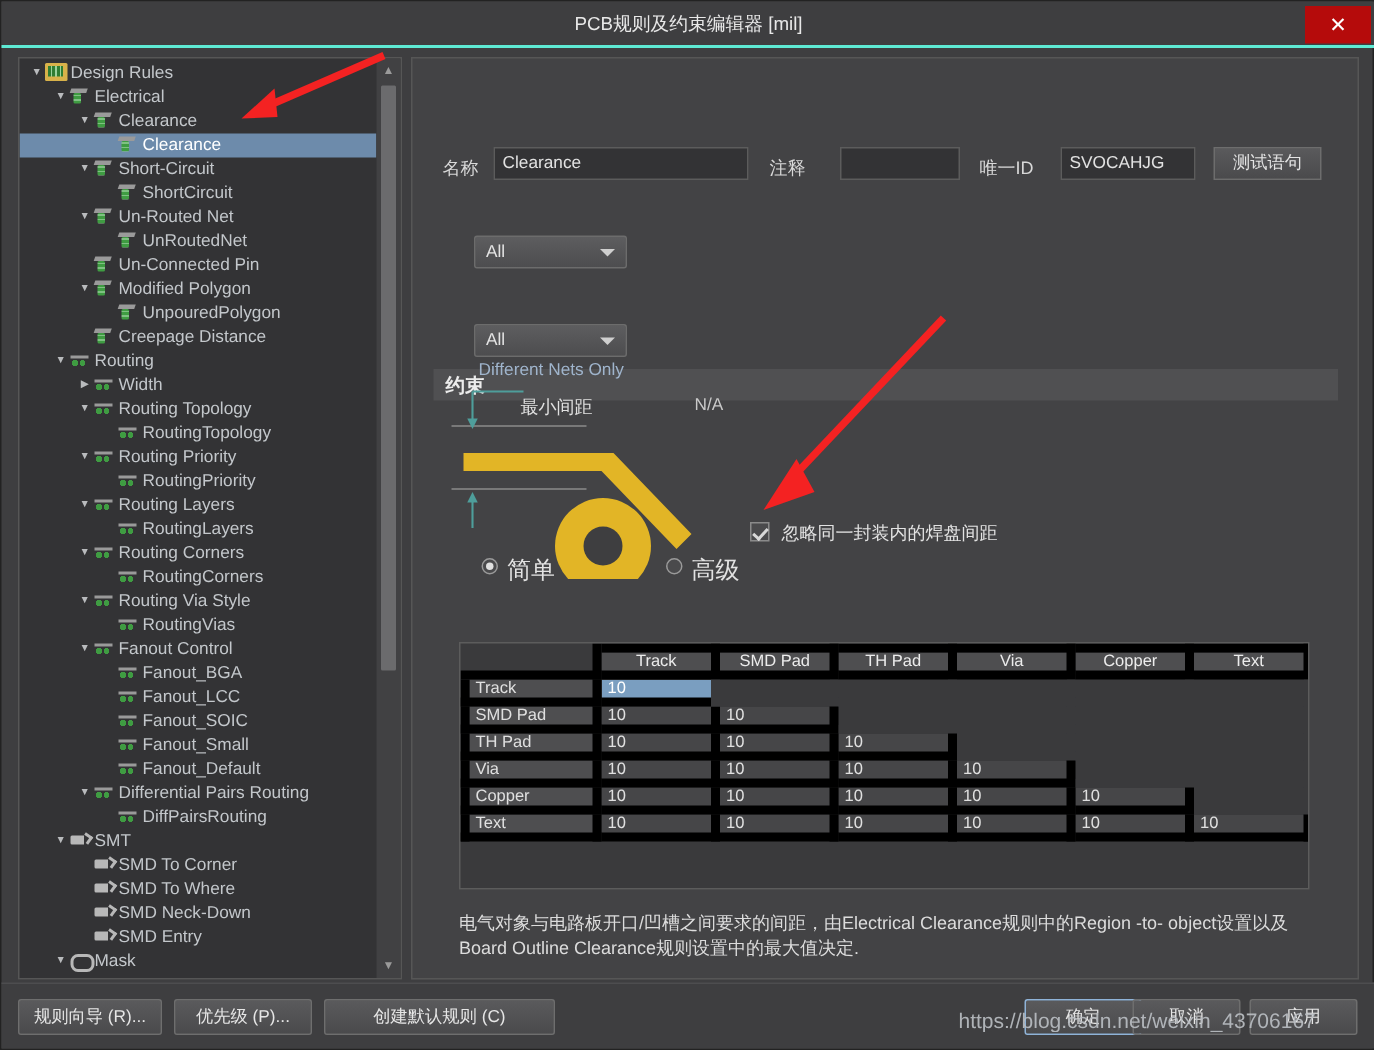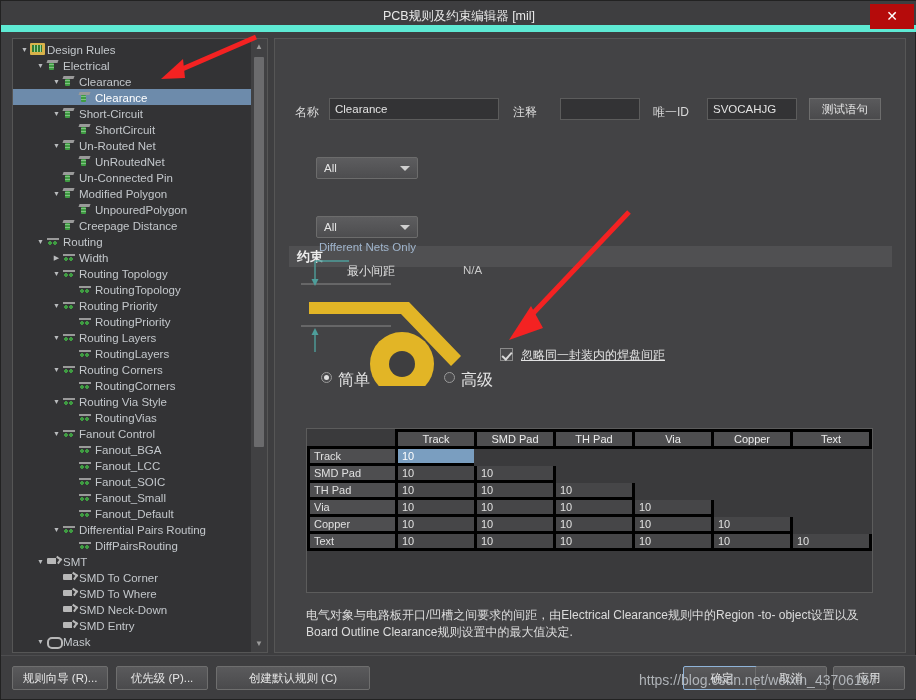--- a/index.html
+++ b/index.html
@@ -15,21 +15,21 @@
     width: 916px; height: 700px;
     background: #3e3e40;
     border: 1px solid #222;
   }
 
   
   #titlebar {
     position: absolute; left: 0; top: 0;
     width: 916px; height: 31px;
     background: #3e3e40;
-    border-bottom: 7px solid #5eead4;
+    border-bottom: 2px solid #5eead4;
     padding-left: 15px;
   }
   #title-text {
     position: absolute; left: 0; top: 0;
     width: 916px; height: 31px;
     line-height: 31px;
     text-align: center;
     color: #e8e8e8;
     font-size: 12.5px;
   }
@@ -305,21 +305,21 @@
   table#matrix {
     border-collapse: collapse;
     table-layout: fixed;
     width: 565px;
   }
   table#matrix th, table#matrix td {
     height: 17px;
     font-size: 11px;
     font-weight: normal;
     color: #e0e0e0;
-    border: 3px solid #000000;
+    border: 6px solid #000000;
     padding: 0 4px;
     overflow: hidden;
     white-space: nowrap;
   }
   table#matrix th {
     background: #4e4e50;
     text-align: center;
     color: #ececec;
   }
   table#matrix th.corner { background: #3a3a3c; border-left: none; border-top: none; }
@@ -485,21 +485,21 @@
 
     <line x1="14" y1="5" x2="48" y2="5" stroke="#4e9e9b" stroke-width="1.4"></line>
     <line x1="14" y1="5" x2="14" y2="26" stroke="#4e9e9b" stroke-width="1.4"></line>
     <polygon points="14,30 10.5,23 17.5,23" fill="#4e9e9b"></polygon>
 
     <line x1="14" y1="96" x2="14" y2="76" stroke="#4e9e9b" stroke-width="1.4"></line>
     <polygon points="14,72 10.5,79 17.5,79" fill="#4e9e9b"></polygon>
   </svg>
 
   <div class="cbox checked" style="left:499px;top:347px;"></div>
-  <div class="cbox-lbl" style="left:520px;top:346px;text-decoration:underline;">忽略同一封装内的焊盘间距</div>
+  <div class="cbox-lbl" style="left:520px;top:346px;">忽略同一封装内的焊盘间距</div>
 
   <div class="radio on" style="left:320px;top:371px;"></div>
   <div class="radio-lbl" style="left:337px;top:369px;">简单</div>
   <div class="radio" style="left:443px;top:371px;"></div>
   <div class="radio-lbl" style="left:460px;top:369px;">高级</div>
 
   <div id="matrix-wrap">
     <table id="matrix">
       <thead>
           <tr>

